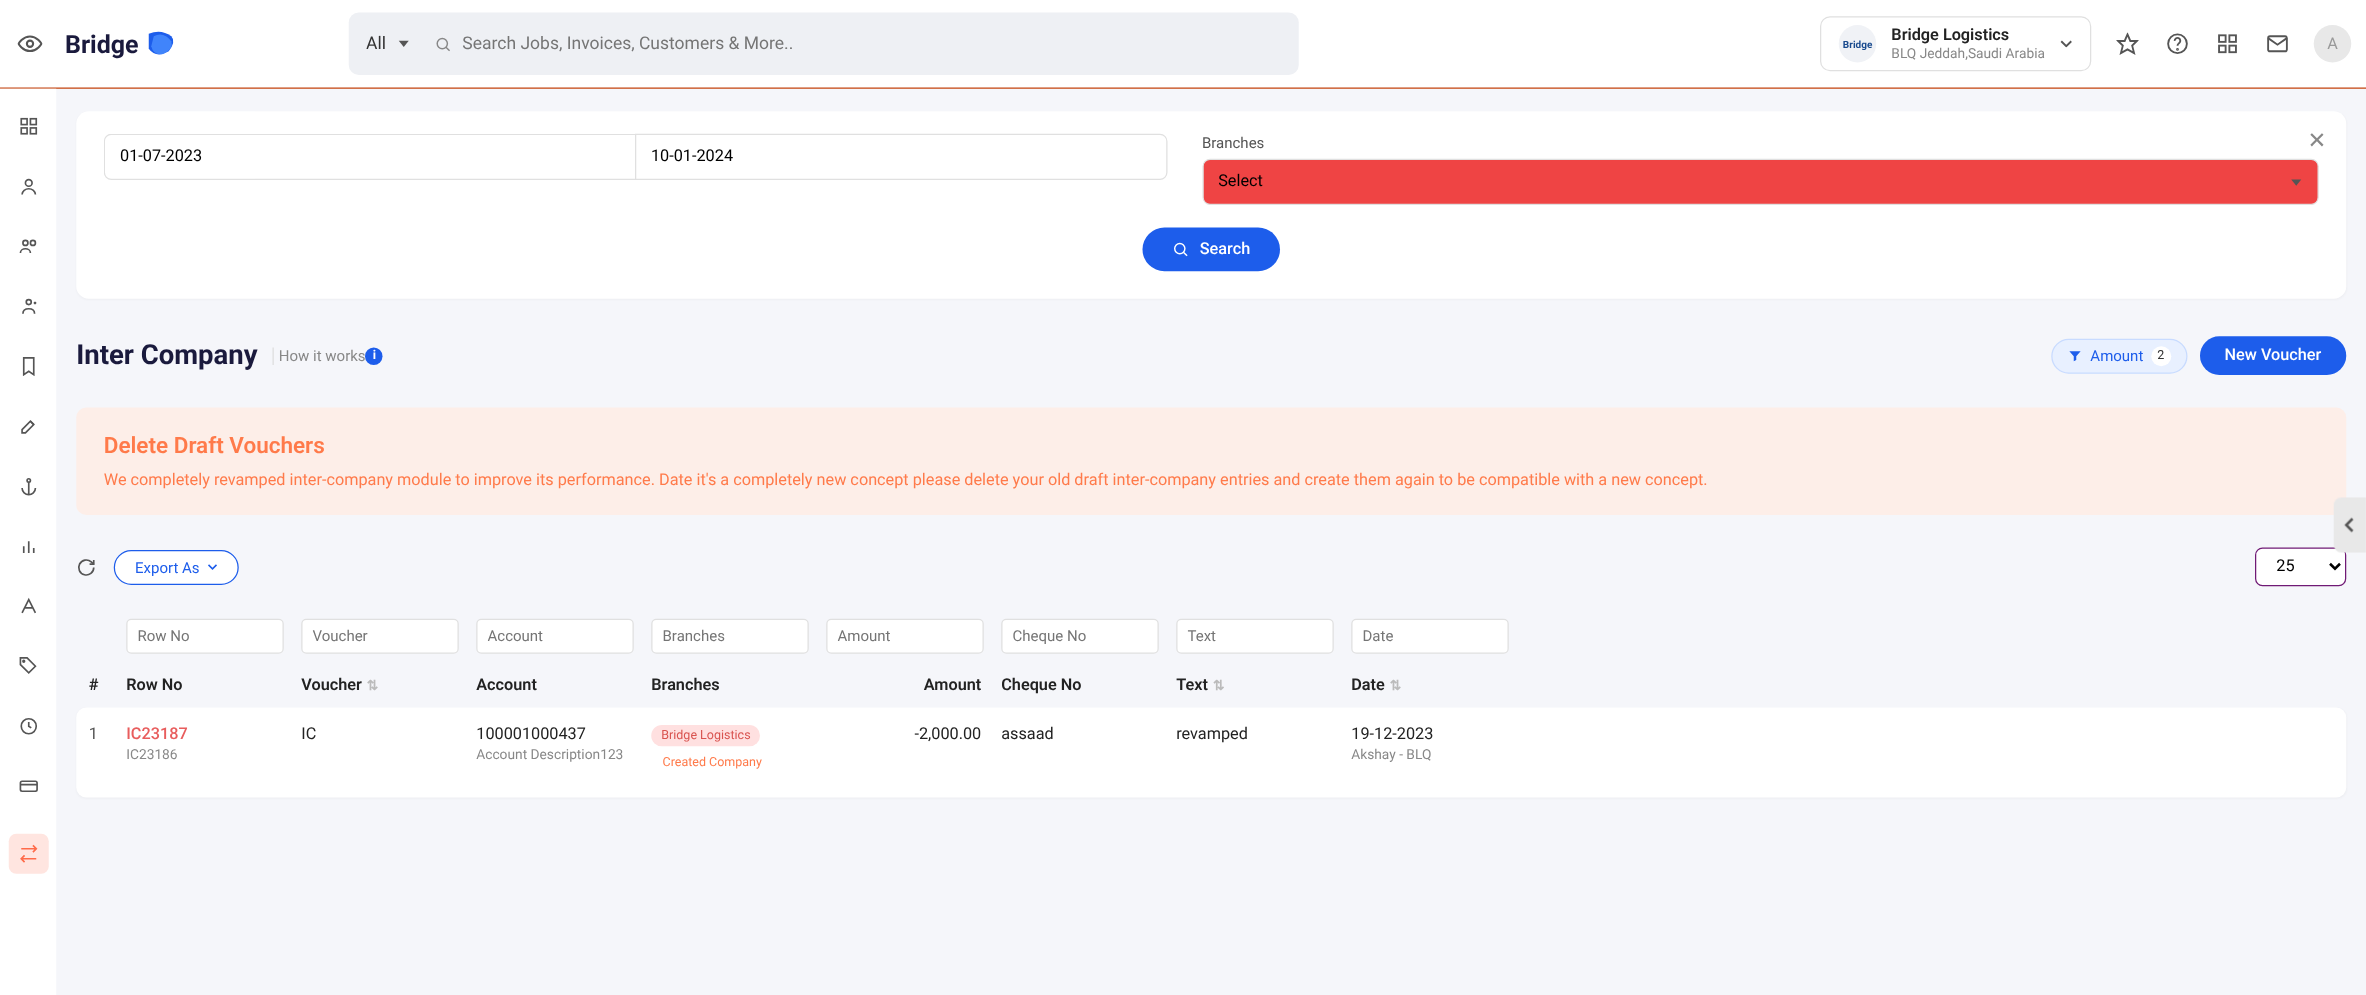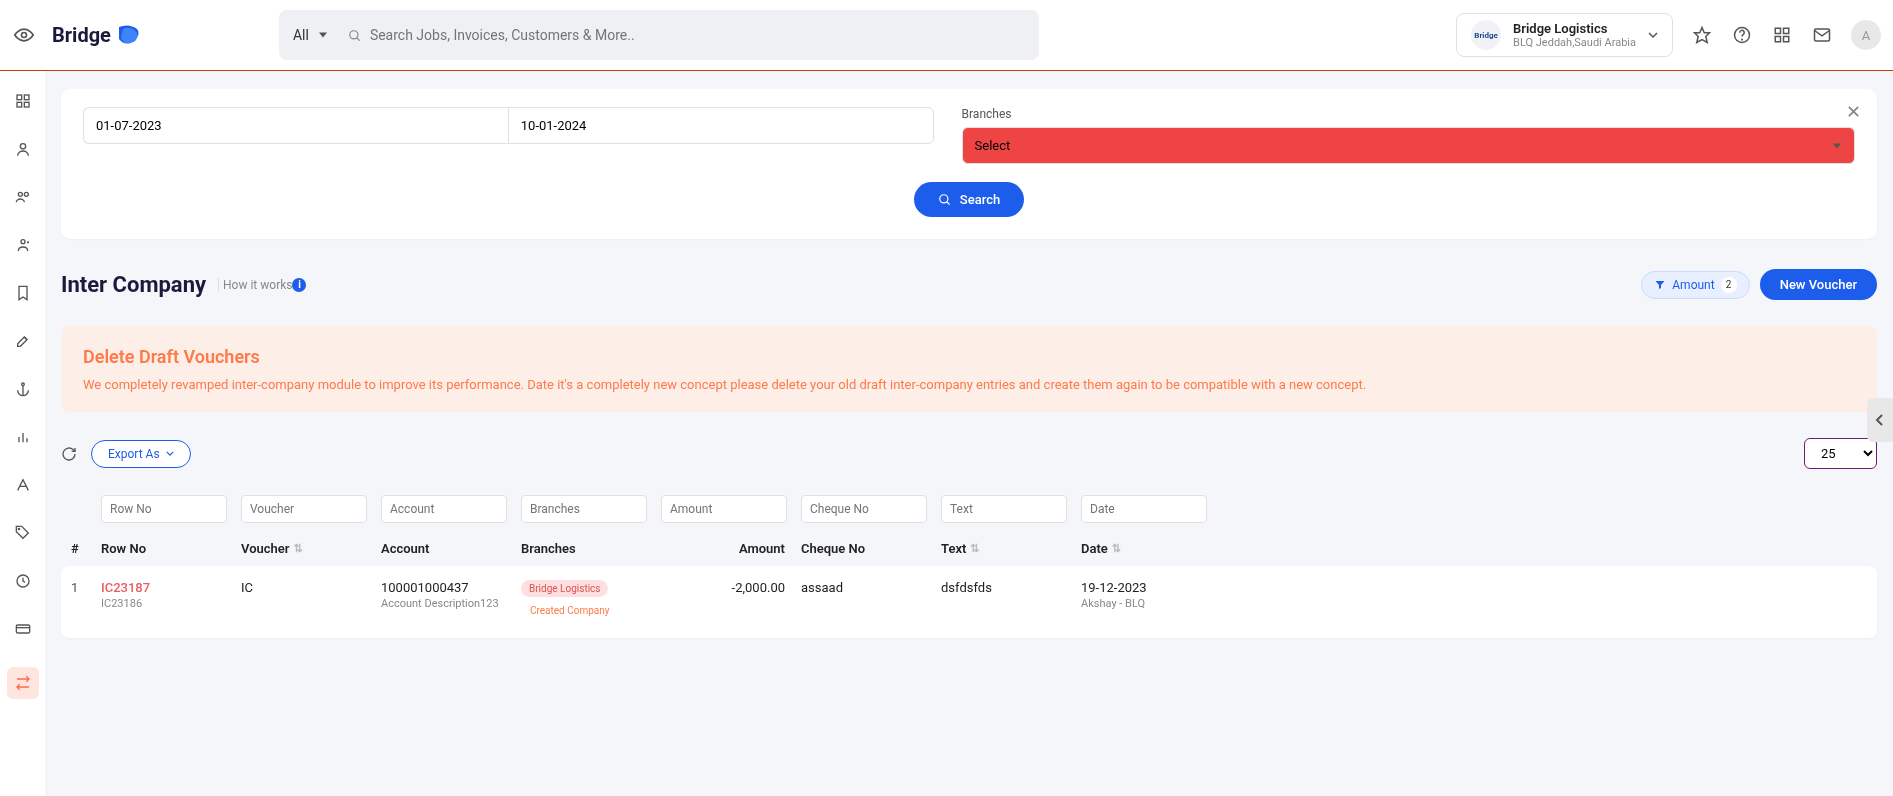--- a/index.html
+++ b/index.html
@@ -371,21 +371,21 @@
         <div class="data-cell">
           <div>100001000437</div>
           <div class="acct-desc">Account Description123</div>
         </div>
         <div class="data-cell">
           <div><span class="badge pink">Bridge Logistics</span></div>
           <div><span class="badge orange">Created Company</span></div>
         </div>
         <div class="data-cell right">-2,000.00</div>
         <div class="data-cell">assaad</div>
-        <div class="data-cell">dsfdsfds</div>
+        <div class="data-cell">revamped</div>
         <div class="data-cell">
           <div>19-12-2023</div>
           <div class="sub-line">Akshay - BLQ</div>
         </div>
       </div>
     </div>
 
   </div>
 </div>
 

